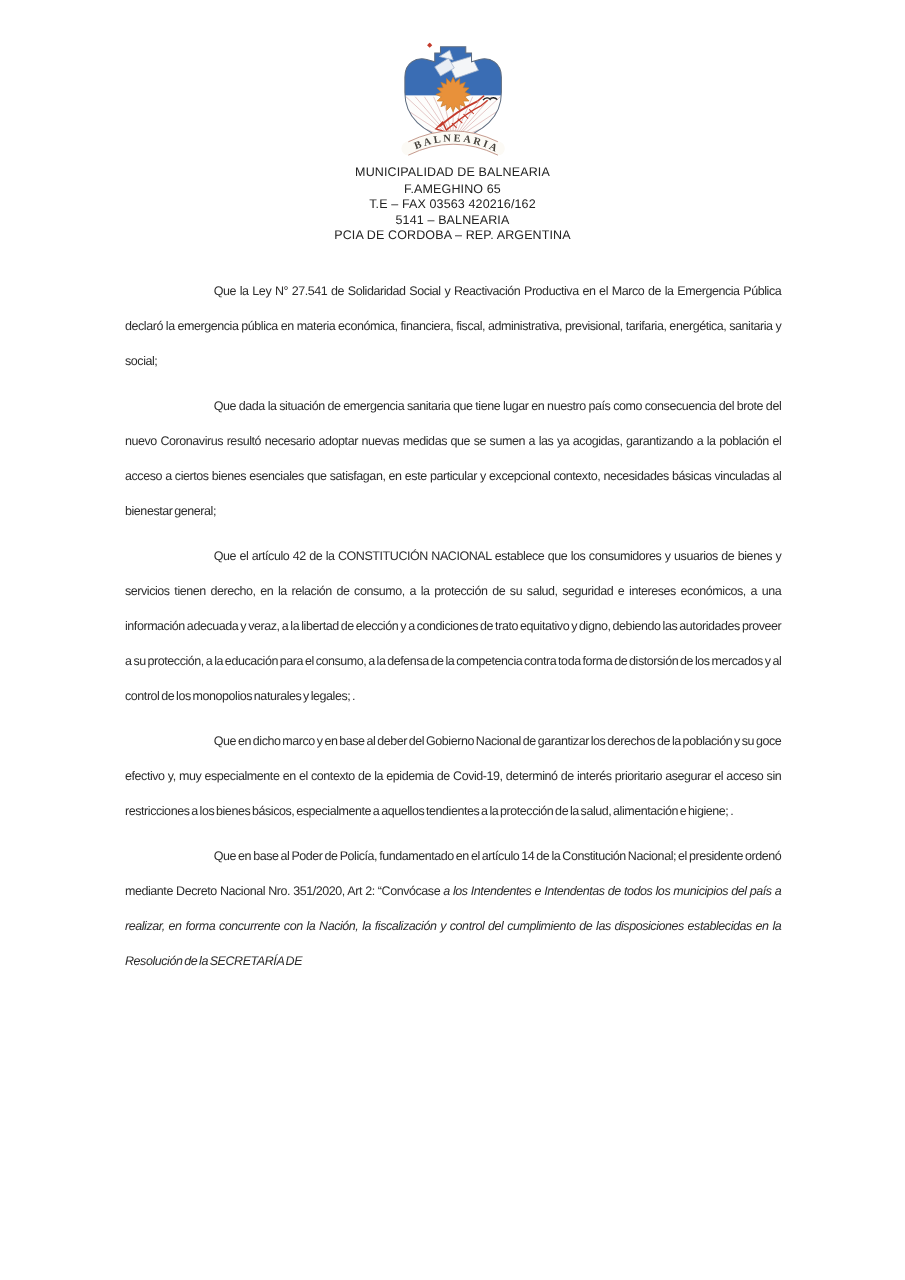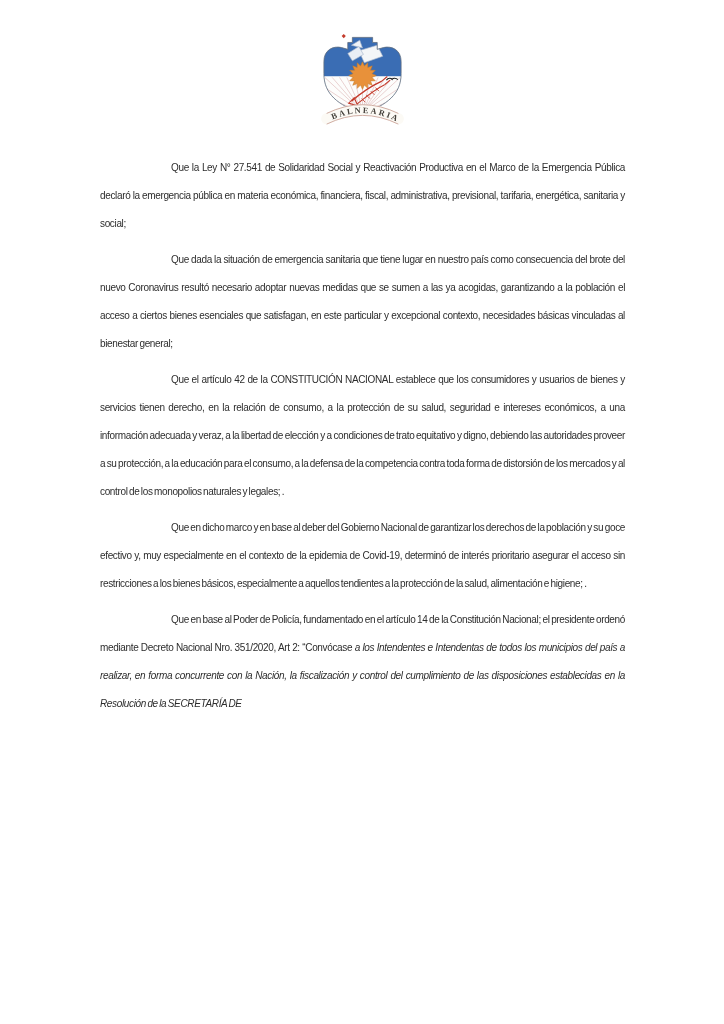--- a/index.html
+++ b/index.html
@@ -104,20 +104,27 @@
       <g>
         <path d="M17,92 Q56,73 95,92" stroke="#fcfaf5" stroke-width="12" fill="none" stroke-linecap="round"></path>
         <path d="M17,86.2 Q56,67.2 95,86.2" stroke-width="0.8" fill="none" stroke="#c09286"></path>
         <path d="M17,97.8 Q56,78.8 95,97.8" stroke-width="0.8" fill="none" stroke="#c09286"></path>
       </g>
       <text font-size="9" font-weight="bold" letter-spacing="2.2" font-family="Liberation Serif, serif" fill="#45413b">
         <textPath href="#bannerTextPath" startOffset="5">BALNEARIA</textPath>
       </text>
     </svg>
 
+    <div class="lh-lines">
+      <div>MUNICIPALIDAD DE BALNEARIA</div>
+      <div>F.AMEGHINO 65</div>
+      <div>T.E – FAX 03563 420216/162</div>
+      <div>5141 – BALNEARIA</div>
+      <div>PCIA DE CORDOBA – REP. ARGENTINA</div>
+    </div>
   </header>
 
   <main class="doc-body">
     <p class="para">
       <span>Que la Ley N° 27.541 de Solidaridad Social y Reactivación Productiva en el Marco de la Emergencia Pública declaró la emergencia pública en materia económica, financiera, fiscal, administrativa, previsional, tarifaria, energética, sanitaria y social;</span>
     </p>
     <p class="para">
       <span>Que dada la situación de emergencia sanitaria que tiene lugar en nuestro país como consecuencia del brote del nuevo Coronavirus resultó necesario adoptar nuevas medidas que se sumen a las ya acogidas, garantizando a la población el acceso a ciertos bienes esenciales que satisfagan, en este particular y excepcional contexto, necesidades básicas vinculadas al bienestar general;</span>
     </p>
     <p class="para">

